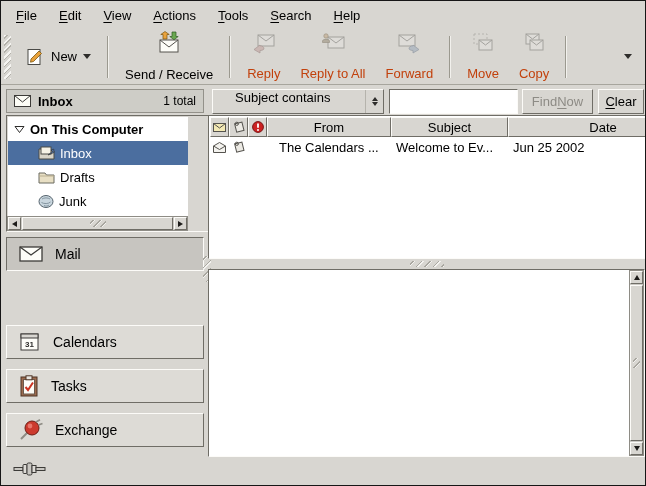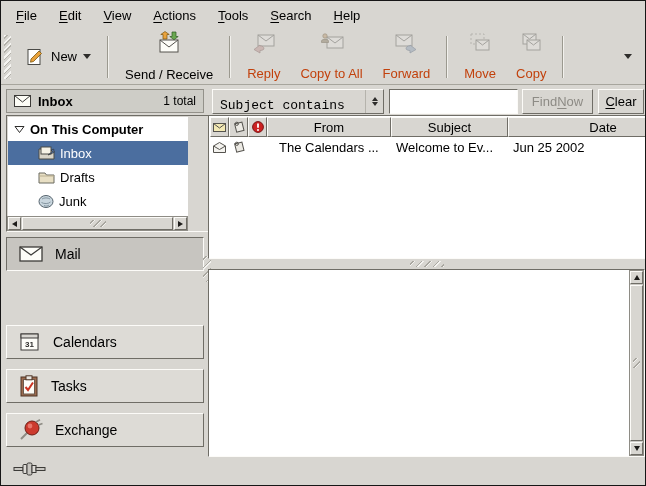--- a/index.html
+++ b/index.html
@@ -62,21 +62,21 @@
 
   
   .shortcut{ position:absolute; left:5px; width:198px; height:34px;
     background:#dddbd6; border:1px solid; border-color:#fcfbf8 #6f6d66 #6f6d66 #fcfbf8;
     display:flex; align-items:center; gap:12px; padding-left:12px; font-size:14px; }
   .shortcut.active{ background:#c7c5c0; border-color:#6f6d66 #fcfbf8 #fcfbf8 #6f6d66; }
 
   
   .search-combo{ position:absolute; left:211px; top:88px; width:172px; height:25px;
     background:#d8d6d1; border:1px solid; border-color:#fcfbf8 #6f6d66 #6f6d66 #fcfbf8;
-    display:flex; align-items:flex-end; padding-left:7px;font-family:Liberation Mono, monospace; }
+    display:flex; align-items:flex-start; padding-left:22px; }
   .combo-arrow{ margin-left:auto; width:18px; height:100%; display:flex; flex-direction:column;
     align-items:center; justify-content:center; gap:1px; border-left:1px solid #b5b3ac; }
   .combo-arrow .t{ width:0;height:0;border-left:3px solid transparent;border-right:3px solid transparent; }
   .search-input{ position:absolute; left:388px; top:88px; width:129px; height:25px; background:#fff;
     border:1px solid; border-color:#6f6d66 #fcfbf8 #fcfbf8 #6f6d66; font:inherit; padding:0 4px; outline:none; }
   .push-btn{ position:absolute; top:88px; height:25px; background:#d8d6d1;
     border:1px solid; border-color:#fcfbf8 #6f6d66 #6f6d66 #fcfbf8;
     display:flex; align-items:center; justify-content:center; font:inherit; }
   .push-btn.disabled{ color:#8d8b85; }
 
@@ -160,21 +160,21 @@
 
     <div class="tb-btn disabled">
       <span>
         <svg width="26" height="22" viewBox="0 0 26 22">
           <rect x="8" y="5" width="16" height="11" fill="#e4e2dd" stroke="#7a7872"></rect>
           <path d="M8 5 L16 11 L24 5" fill="none" stroke="#7a7872"></path>
           <circle cx="6" cy="4" r="2.2" fill="#c9a16b" stroke="#7a5f35" stroke-width="0.7"></circle>
           <path d="M2.5 9 C2.5 6.8 9.5 6.8 9.5 9 L9.5 10.5 L2.5 10.5 Z" fill="#9a8a6a" stroke="#6b5d3f" stroke-width="0.7"></path>
         </svg>
       </span>
-      <span class="lbl">Copy to All</span>
+      <span class="lbl">Reply to All</span>
     </div>
 
     <div class="tb-btn disabled">
       <span>
         <svg width="26" height="22" viewBox="0 0 26 22">
           <rect x="3" y="3" width="16" height="11" fill="#e4e2dd" stroke="#7a7872"></rect>
           <path d="M3 3 L11 9 L19 3" fill="none" stroke="#7a7872"></path>
           <path d="M17 13 L23 17.5 L17 21 V18.5 C14 18.5 13 17 13 17 C13 15 14.5 13.8 17 13.8 Z" fill="#93a8c4" stroke="#5a6e8a" stroke-width="0.7"></path>
         </svg>
       </span>

